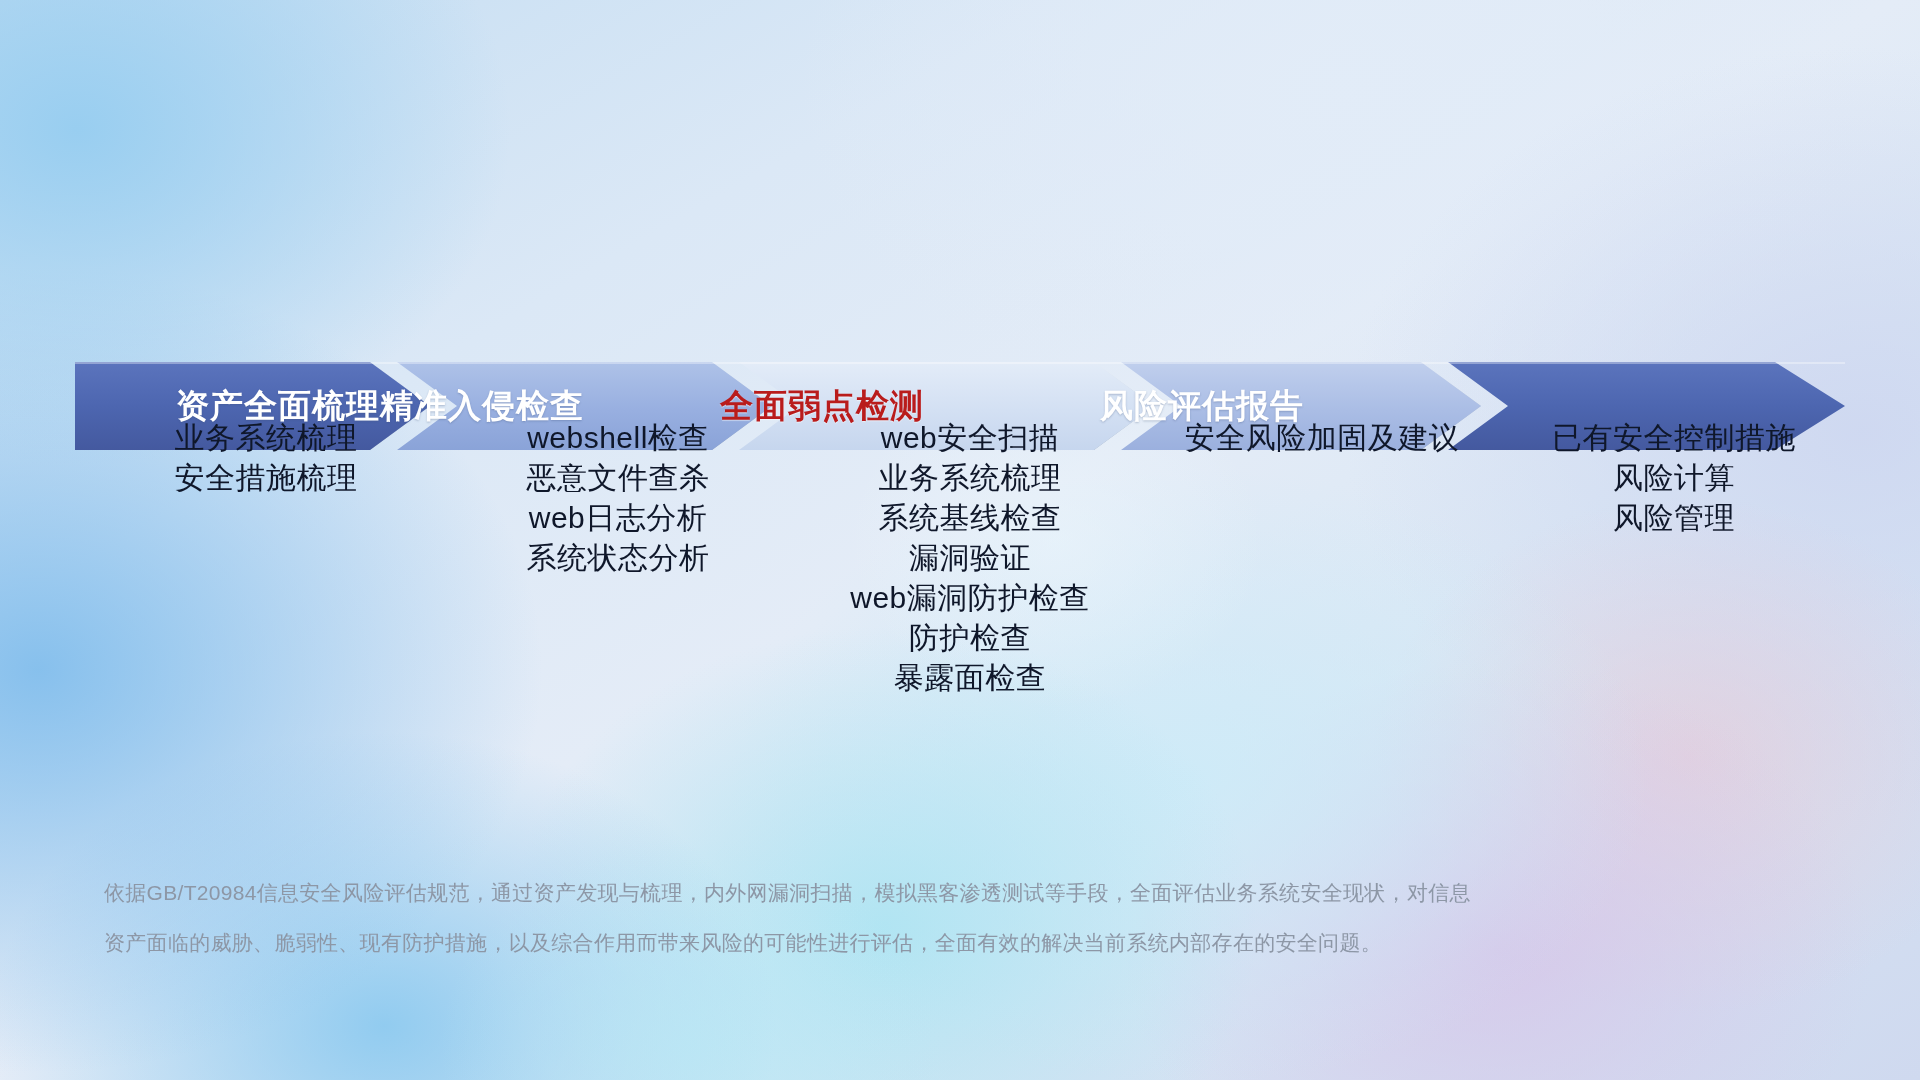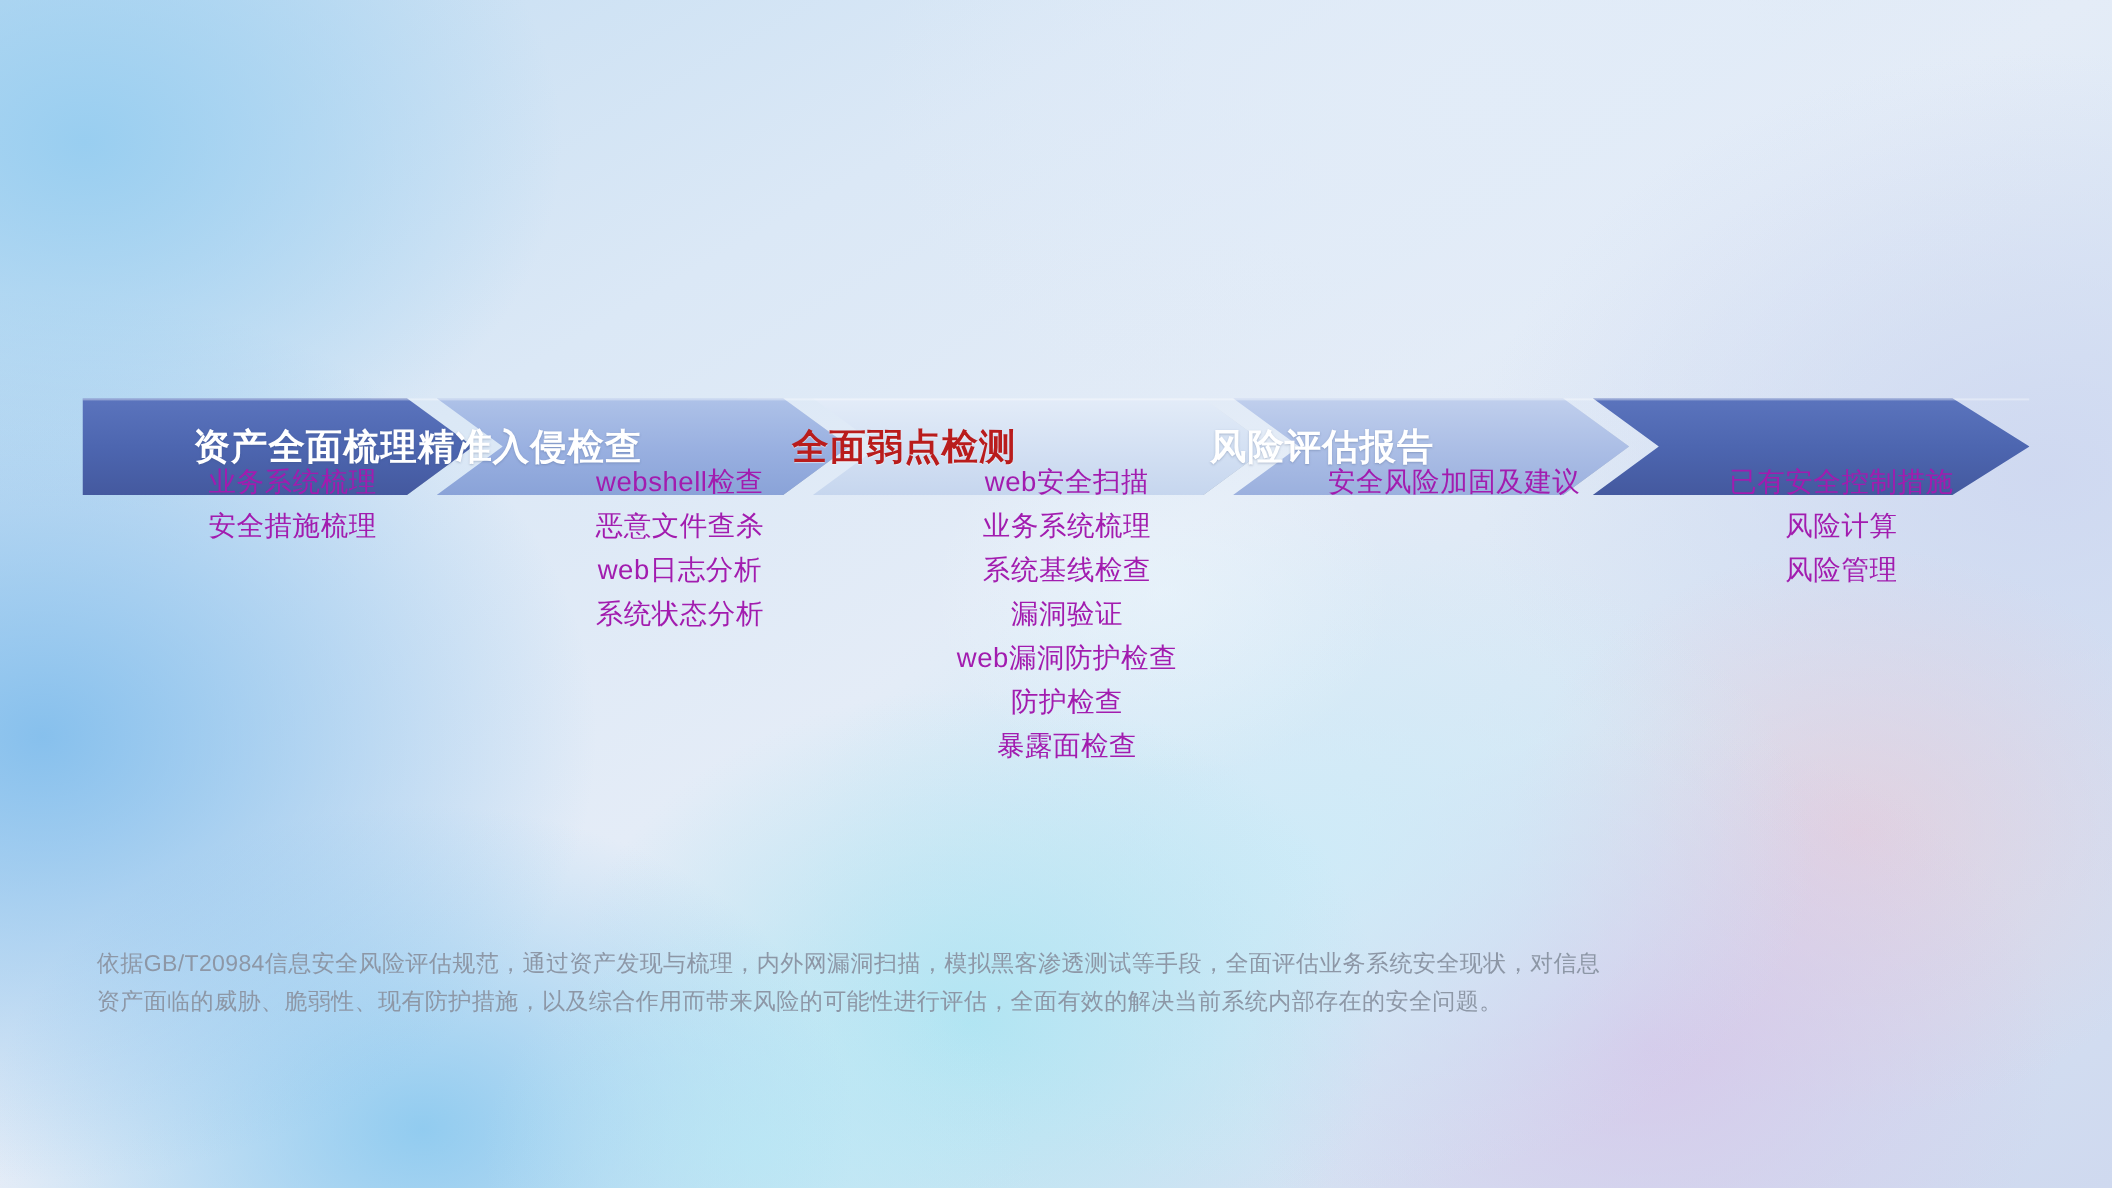--- a/index.html
+++ b/index.html
@@ -106,39 +106,39 @@
   }
   .band-cell.c1 { flex: 0 0 305px; justify-content: flex-end; padding-left: 22px; }
   .band-cell.c2 { flex: 0 0 340px; }
   .band-cell.c3 { flex: 0 0 380px; }
   .band-cell.c4 { flex: 0 0 325px; }
   .band-cell.c5 { flex: 1 1 auto; padding-right: 48px; }
 
   
   #bottom-labels { top: 418px; }
   .bot-line {
-    font-size: 25px;
-    color: #a21caf;
+    font-size: 30px;
+    color: #0f172a;
     line-height: 40px;
     letter-spacing: 0.5px;
     white-space: nowrap;
   }
 
   
   #footer {
     position: absolute;
     left: 88px;
     top: 860px;
     width: 1420px;
     font-size: 21px;
     line-height: 34px;
     color: #8d97a6;
     letter-spacing: 0.3px;
   }
-  #footer p { margin: 0; white-space: nowrap; }
+  #footer p { margin: 16px; white-space: nowrap; }
 </style>
 </head>
 <body>
 
 <div id="bg"></div>
 
 <div id="stage">
 
 
   <div id="band">

